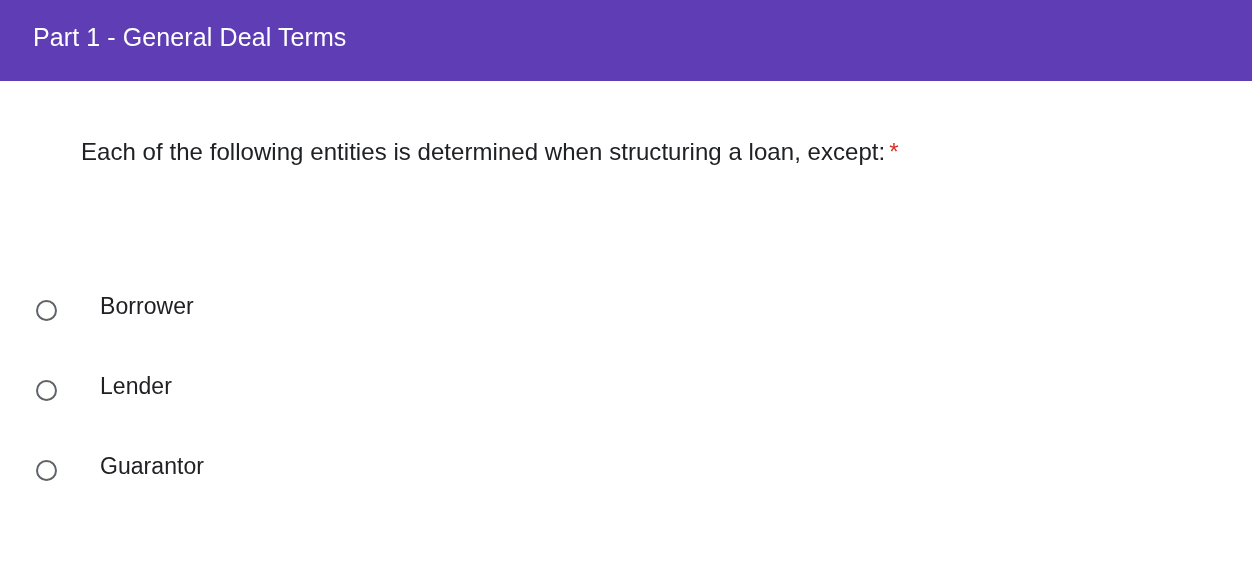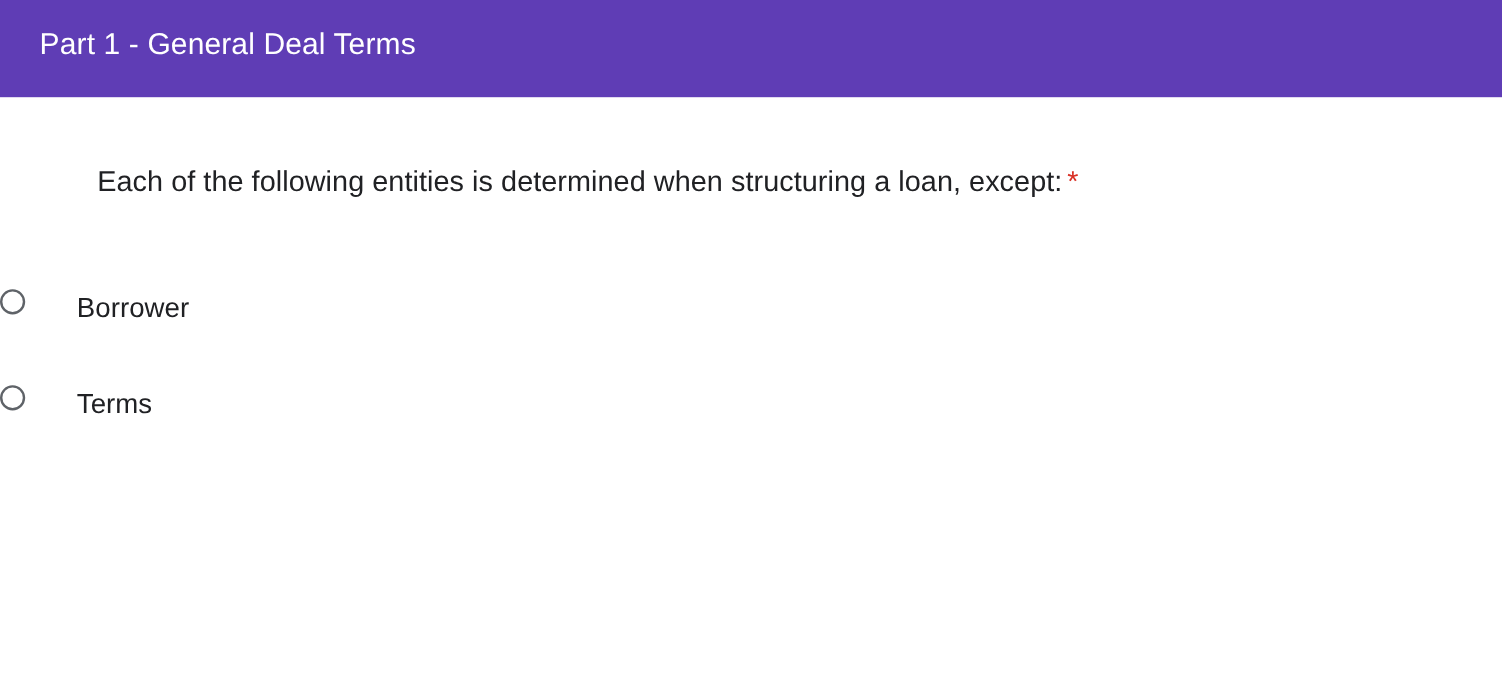--- a/index.html
+++ b/index.html
@@ -76,21 +76,22 @@
   .options-list {
     position: absolute;
     left: 0;
     top: 160px;
     width: 1252px;
   }
   .option-row {
     position: relative;
     height: 80px;
     display: flex;
-    align-items: flex-start;
+    align-items: flex-end;
+    padding-left: 36px;
     box-sizing: border-box;
     cursor: pointer;
   }
 
   .radio-outer {
     position: relative;
     width: 21px;
     height: 21px;
     border-radius: 50%;
     border: 2.5px solid #5f6368;
@@ -146,21 +147,27 @@
         <span class="radio-outer">
           
         </span>
         <span class="option-label">Borrower</span>
       </div>
 
       <div class="option-row">
         <span class="radio-outer">
           
         </span>
-        <span class="option-label">Terms</span>
+        <span class="option-label">Lender</span>
       </div>
 
 
+      <div class="option-row">
+        <span class="radio-outer">
+          
+        </span>
+        <span class="option-label">Guarantor</span>
+      </div>
 
     </div>
   </div>
 
 </div>
 
 </body></html>

